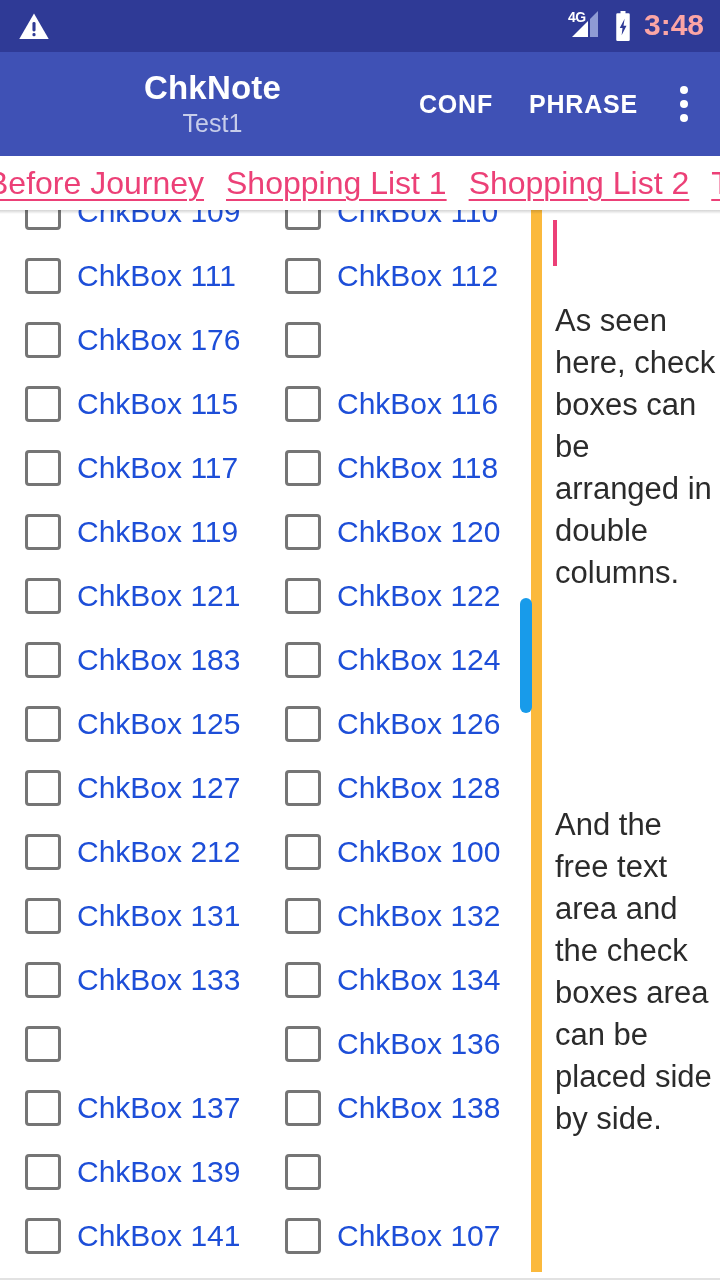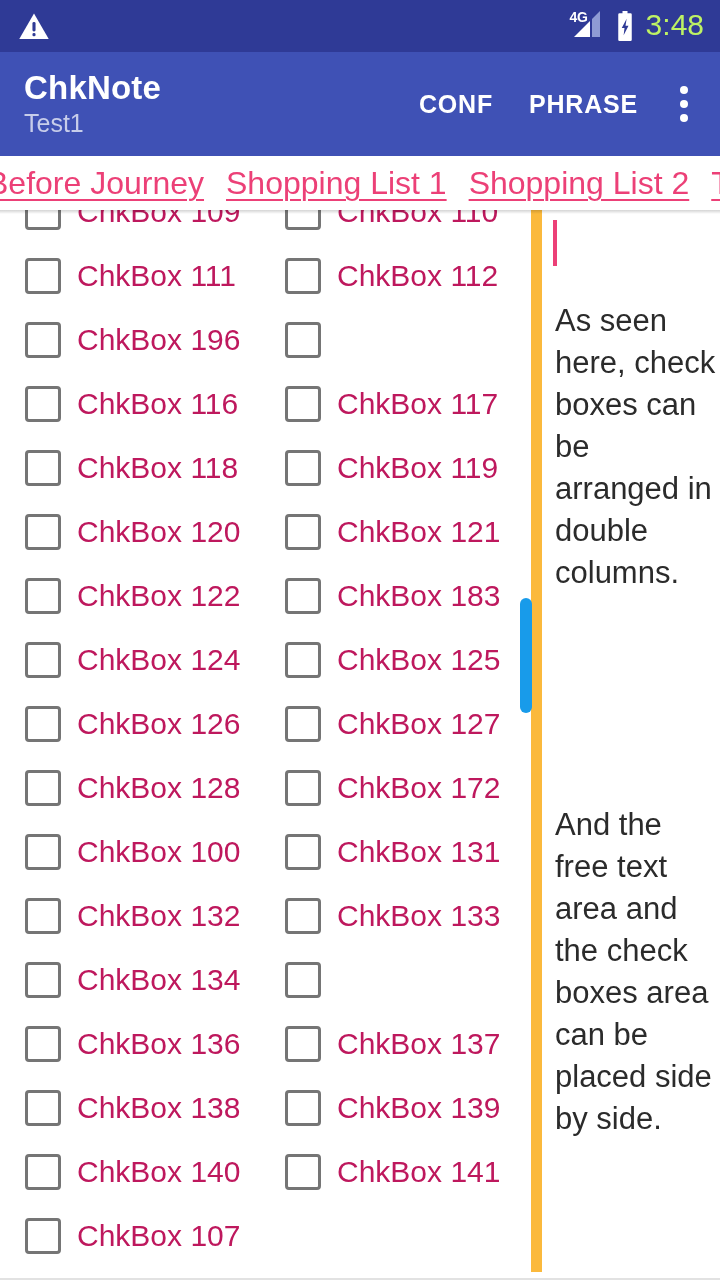--- a/index.html
+++ b/index.html
@@ -49,41 +49,42 @@
     top: -1px; left: 0;
     font-size: 14px;
     font-weight: bold;
     color: #ffffff;
     line-height: 1;
     letter-spacing: -0.5px;
   }
   .battery-icon { width: 20px; height: 30px; display: block; }
   .clock {
     font-size: 30px;
-    color: #bef264;
-    font-weight: 400;
+    color: #fca5a5;
+    font-weight: 700;
     letter-spacing: 0px;
     line-height: 1;
     padding-bottom: 2px;
   }
 
   
   .app-bar {
     position: absolute;
     top: 52px; left: 0;
     width: 720px;
     height: 104px;
     background: #3F51B5;
     display: flex;
     align-items: center;
   }
   .app-titles {
     margin-left: 24px;
     flex: 1 1 auto;
     min-width: 0;
+    text-align: center;
   }
   .app-title {
     font-size: 33px;
     color: #ffffff;
     font-weight: bold;
     line-height: 1.12;
     letter-spacing: 0.2px;
   }
   .app-subtitle {
     font-size: 25px;
@@ -201,21 +202,21 @@
     width: 36px;
     height: 36px;
     min-width: 36px;
     border: 3px solid #757575;
     border-radius: 4px;
     background: #ffffff;
     cursor: pointer;
   }
   .chk-label {
     font-size: 30px;
-    color: #be185d;
+    color: #1d4ed8;
     margin-left: 16px;
     line-height: 1;
     white-space: nowrap;
   }
 
   
   .pane-divider {
     position: absolute;
     top: 0; left: 531px;
     width: 11px;
@@ -352,24 +353,28 @@
           <div class="chk-item">
             <span class="chk-box"></span>
             <span class="chk-label">ChkBox 111</span>
           </div>
           <div class="chk-item">
             <span class="chk-box"></span>
             <span class="chk-label">ChkBox 112</span>
           </div>
           <div class="chk-item">
             <span class="chk-box"></span>
-            <span class="chk-label">ChkBox 196</span>
-          </div>
-          <div class="chk-item">
-            <span class="chk-box"></span>
+            <span class="chk-label">ChkBox 176</span>
+          </div>
+          <div class="chk-item">
+            <span class="chk-box"></span>
+          </div>
+          <div class="chk-item">
+            <span class="chk-box"></span>
+            <span class="chk-label">ChkBox 115</span>
           </div>
           <div class="chk-item">
             <span class="chk-box"></span>
             <span class="chk-label">ChkBox 116</span>
           </div>
           <div class="chk-item">
             <span class="chk-box"></span>
             <span class="chk-label">ChkBox 117</span>
           </div>
           <div class="chk-item">
@@ -411,21 +416,21 @@
           <div class="chk-item">
             <span class="chk-box"></span>
             <span class="chk-label">ChkBox 127</span>
           </div>
           <div class="chk-item">
             <span class="chk-box"></span>
             <span class="chk-label">ChkBox 128</span>
           </div>
           <div class="chk-item">
             <span class="chk-box"></span>
-            <span class="chk-label">ChkBox 172</span>
+            <span class="chk-label">ChkBox 212</span>
           </div>
           <div class="chk-item">
             <span class="chk-box"></span>
             <span class="chk-label">ChkBox 100</span>
           </div>
           <div class="chk-item">
             <span class="chk-box"></span>
             <span class="chk-label">ChkBox 131</span>
           </div>
           <div class="chk-item">
@@ -454,21 +459,20 @@
           <div class="chk-item">
             <span class="chk-box"></span>
             <span class="chk-label">ChkBox 138</span>
           </div>
           <div class="chk-item">
             <span class="chk-box"></span>
             <span class="chk-label">ChkBox 139</span>
           </div>
           <div class="chk-item">
             <span class="chk-box"></span>
-            <span class="chk-label">ChkBox 140</span>
           </div>
           <div class="chk-item">
             <span class="chk-box"></span>
             <span class="chk-label">ChkBox 141</span>
           </div>
           <div class="chk-item">
             <span class="chk-box"></span>
             <span class="chk-label">ChkBox 107</span>
           </div>
         </div>

